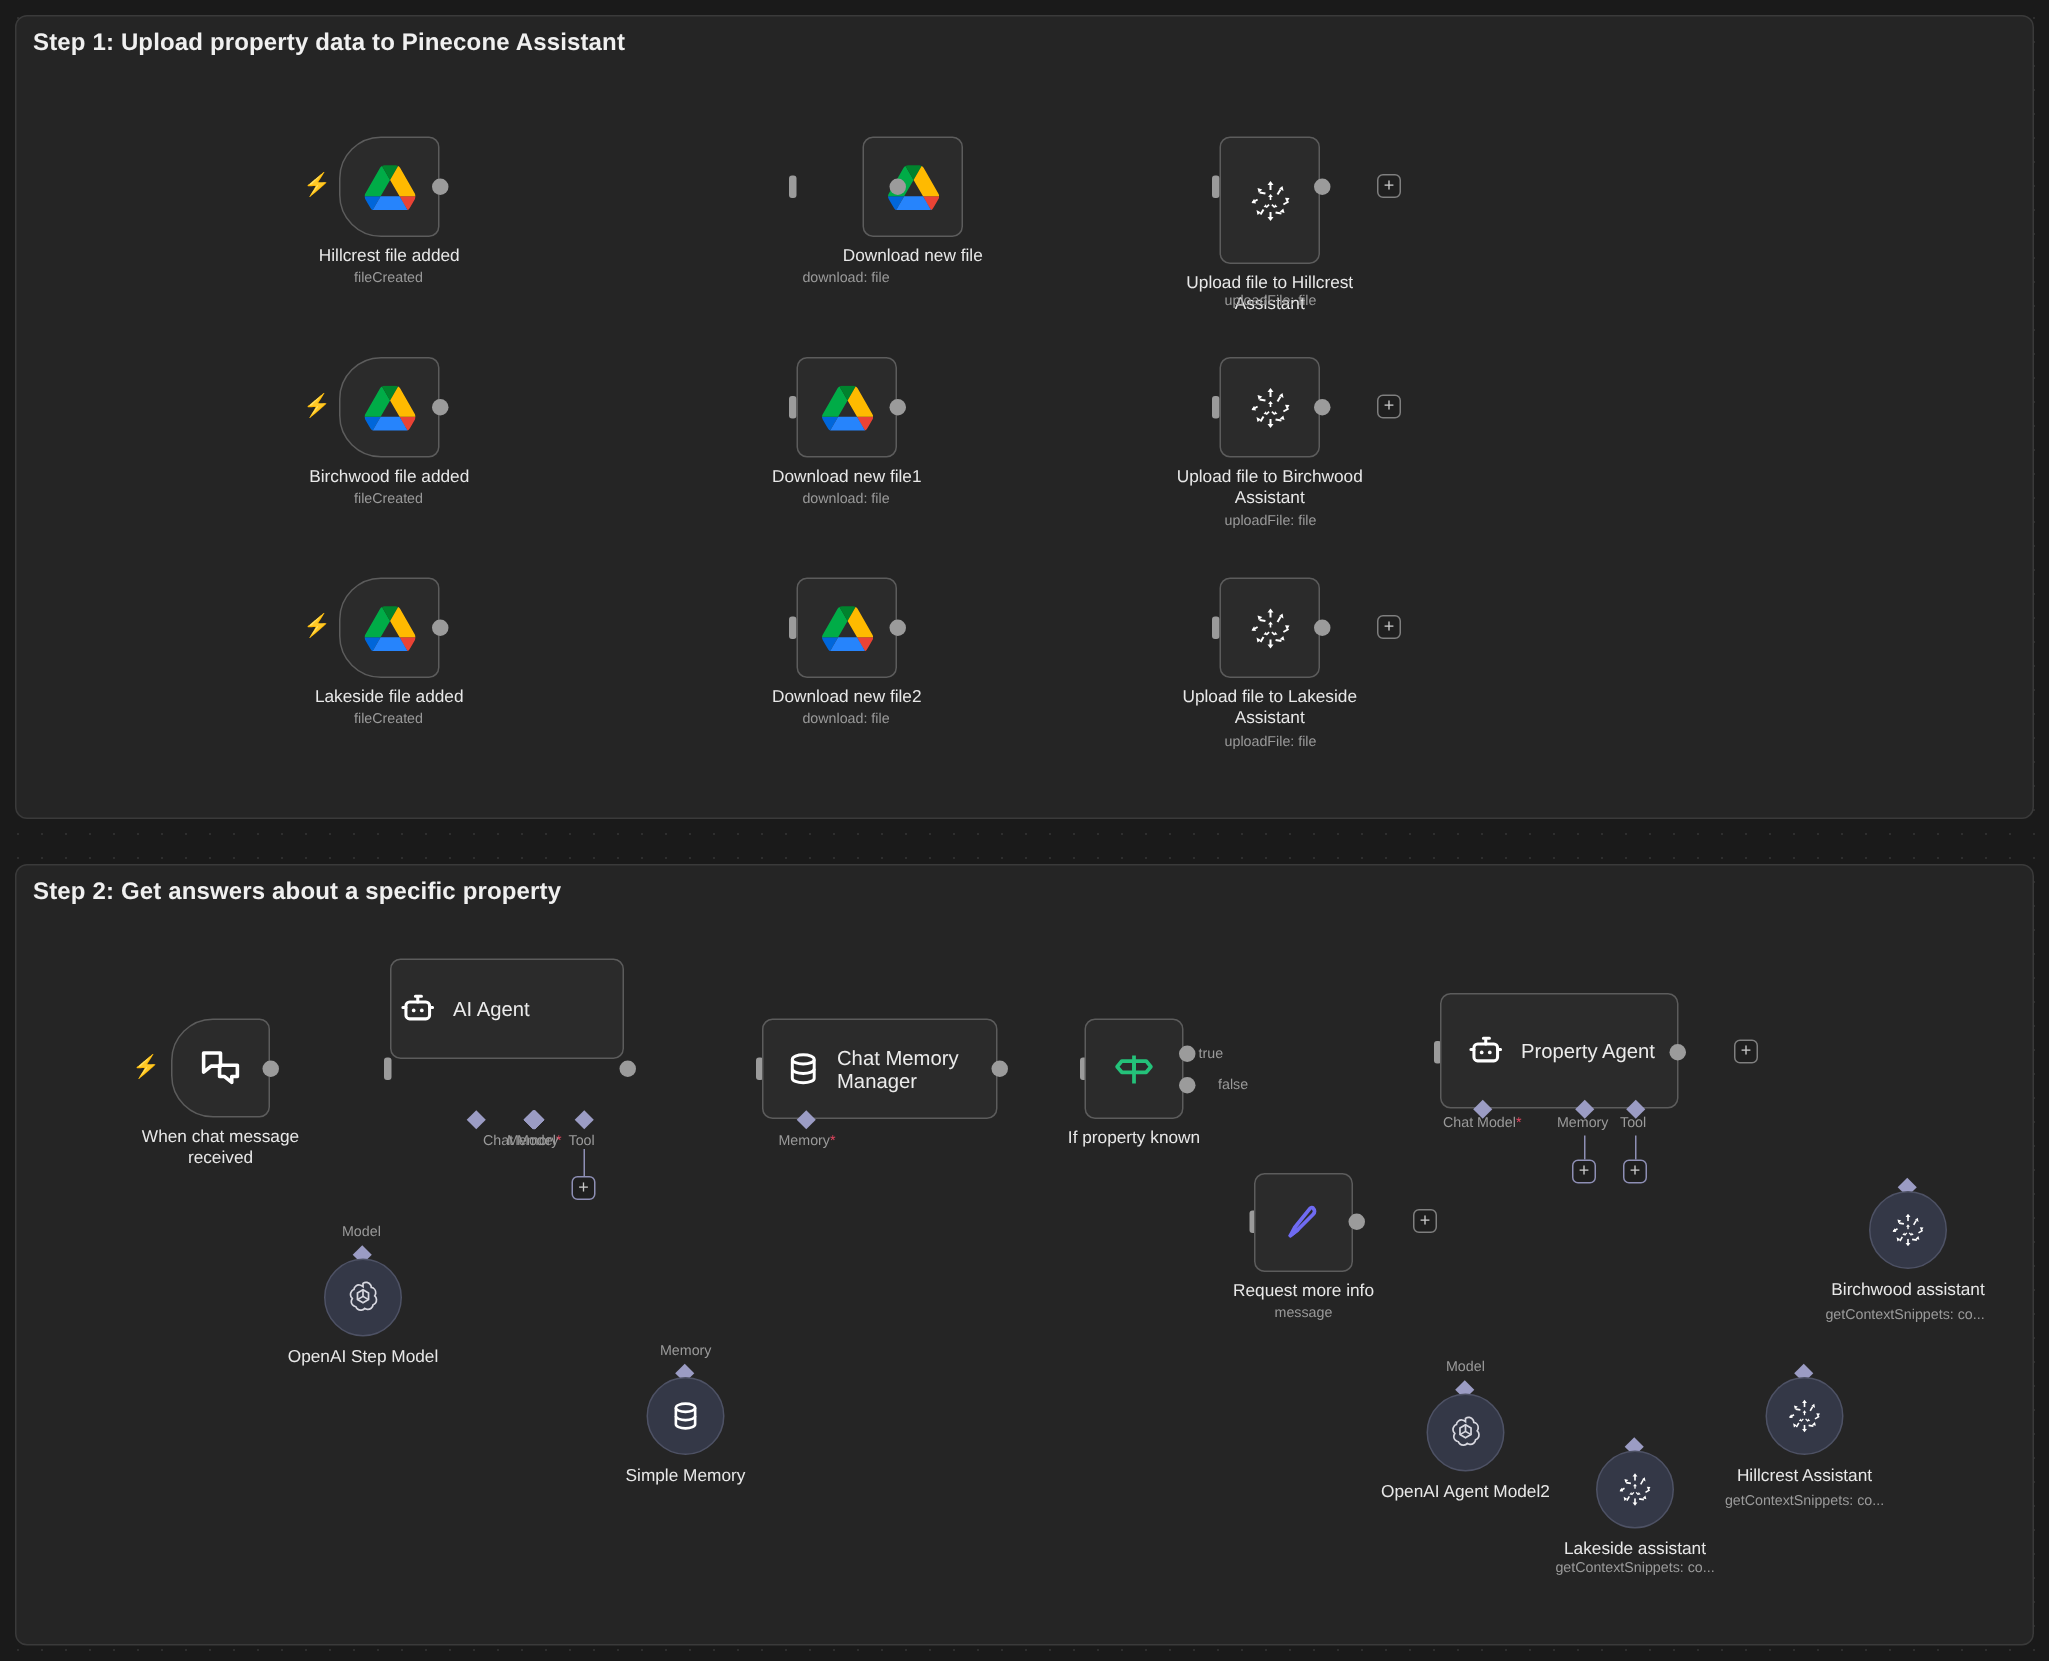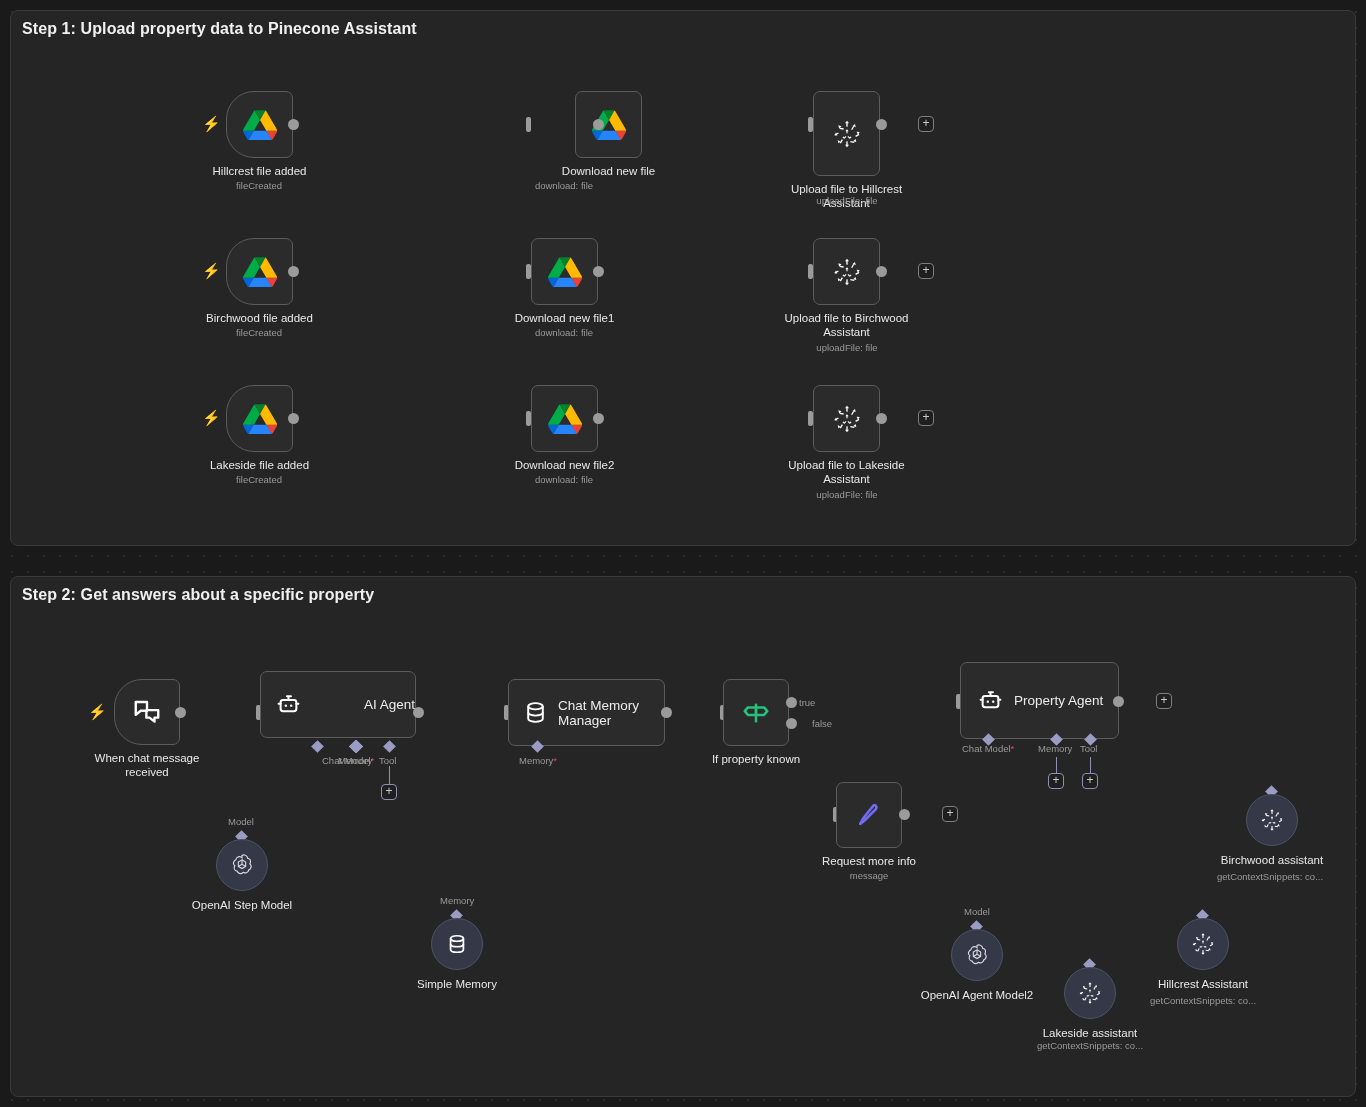--- a/index.html
+++ b/index.html
@@ -387,21 +387,21 @@
     <svg class="icon" width="30" height="30" viewBox="0 0 24 24" fill="none" stroke="#ffffff" stroke-width="1.9" stroke-linejoin="round">
       <path d="M3 4h9v7H7l-4 3.2V4z"></path>
       <path d="M11.5 10.5H21v6h-3v3.2L14 16.5h-2.5z"></path>
     </svg>
     <div class="node-label">When chat message
 received</div>
   </div>
   <div class="dot" style="left:175px; top:707px;"></div>
 
   <div class="instub" style="left:256px; top:705px;"></div>
-  <div class="node wide" style="left:260px; top:671px; width:156px; height:67px; padding-left:14px;justify-content:space-between;">
+  <div class="node wide" style="left:260px; top:639px; width:156px; height:67px; padding-left:4px;">
     <svg class="icon" width="27" height="27" viewBox="0 0 24 24" fill="none" stroke="#ffffff" stroke-width="1.8" stroke-linejoin="round" stroke-linecap="round">
       <rect x="5" y="8" width="14" height="10" rx="2.2"></rect>
       <circle cx="9.6" cy="13" r="1.1" fill="#ffffff" stroke="none"></circle>
       <circle cx="14.4" cy="13" r="1.1" fill="#ffffff" stroke="none"></circle>
       <path d="M12 8V4.6M10.6 4.6h3.6"></path>
       <path d="M5 11.3H3.2M19 11.3h1.8"></path>
     </svg>
     <span class="agent-title">AI Agent</span>
   </div>
   <div class="dot" style="left:413px; top:707px;"></div>

